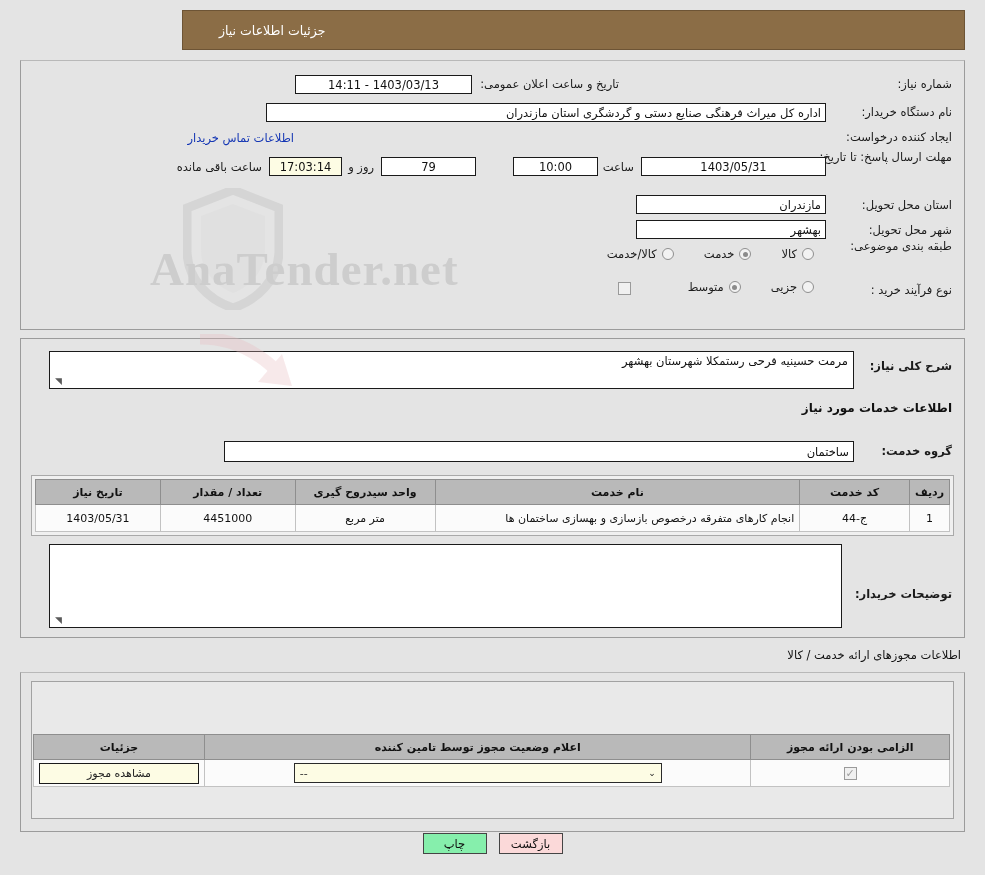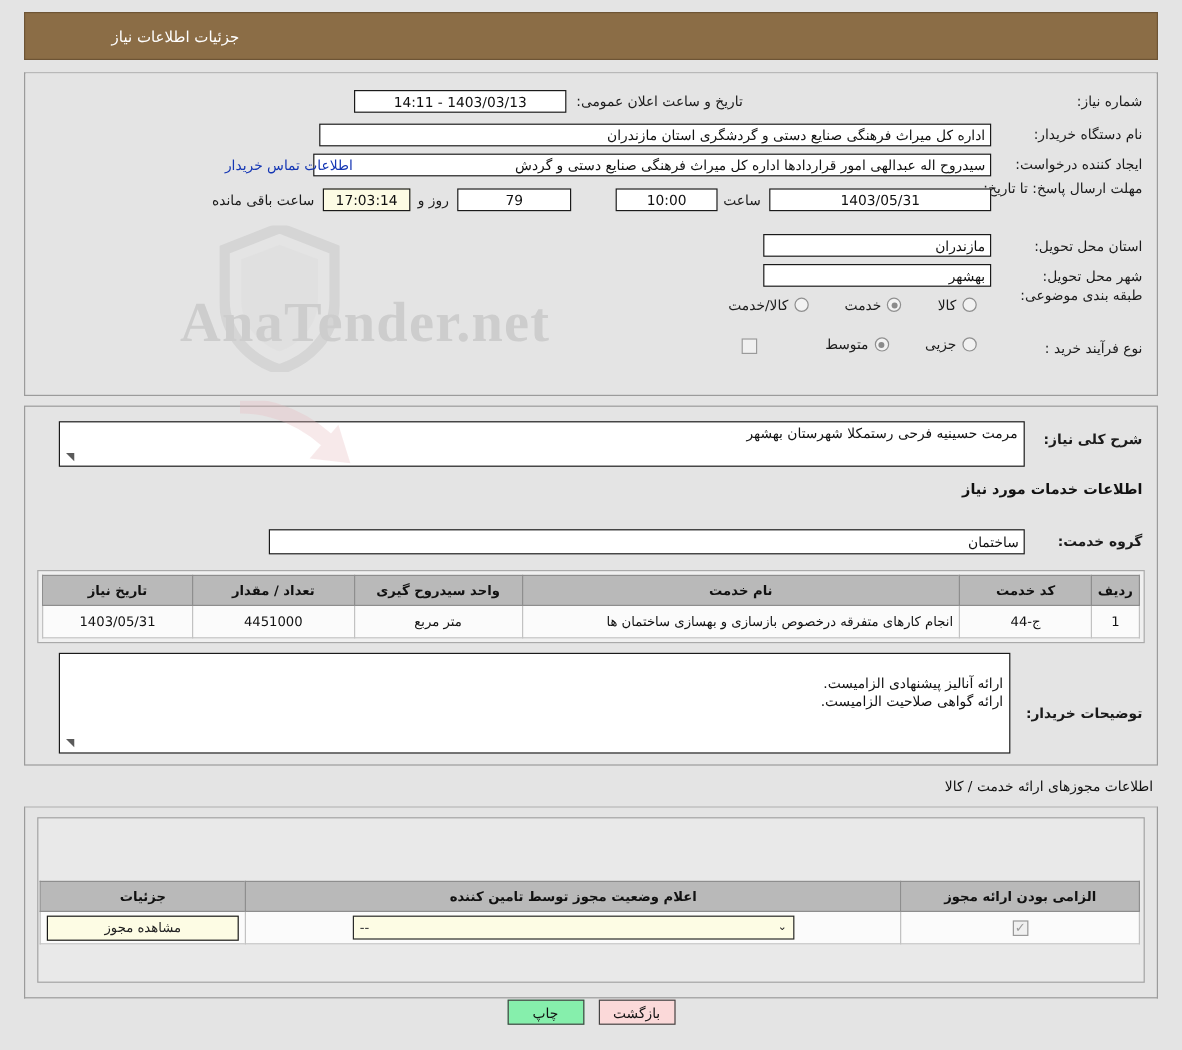--- a/index.html
+++ b/index.html
@@ -24,28 +24,27 @@
     font-family: "Liberation Serif", serif;
   }
   .wm-shield {
     position: absolute; left: 183px; top: 38px; width: 100px; height: 122px;
   }
   .wm-arrow { position: absolute; left: 196px; top: 184px; }
 
   
   .topbar {
     position: absolute; right: 20px; top: 10px;
-    width: 945px; height: 40px;
+    width: 783px; height: 40px;
     background: #8b6d46;
     border: 1px solid #6d5435;
     color: #ffffff;
     font-size: 12px;
     display: flex; align-items: center; justify-content: flex-start;
     padding-right: 0;
-    padding-left: 36px;
   }
   .topbar .ttl { margin-right: auto; padding-left: 36px; font-size: 12.5px; }
 
   
   .panel {
     position: absolute; right: 20px; width: 945px;
     background: #e4e4e4;
     border: 1px solid #9b9b9b;
     border-top: 1px solid #b8b8b8;
   }
@@ -170,21 +169,20 @@
   <div class="box center" style="position:absolute; right:492px; top:14px; width:177px;">1403/03/13 - 14:11</div>
 
   <div class="row" style="right:12px; top:44px;">
     <span class="lbl" style="width:120px;">نام دستگاه خریدار:</span>
   </div>
   <div class="box rt" style="position:absolute; right:138px; top:42px; width:560px; justify-content:flex-start;">اداره کل میراث فرهنگی  صنایع دستی و گردشگری استان مازندران</div>
 
   <div class="row" style="right:12px; top:69px;">
     <span class="lbl" style="width:120px;">ایجاد کننده درخواست:</span>
   </div>
-  <div class="box rt" style="position:absolute; right:138px; top:67px; width:565px;">سیدروح اله عبدالهی امور قراردادها اداره کل میراث فرهنگی  صنایع دستی و گردش</div>
   <a class="link" style="position:absolute; right:670px; top:70px;">اطلاعات تماس خریدار</a>
 
   <div class="row" style="right:12px; top:89px; display:block; width:124px;">
     <span class="lbl" style="display:block; line-height:15px;">مهلت ارسال پاسخ: تا تاریخ:</span>
   </div>
   <div class="box center" style="position:absolute; right:138px; top:96px; width:185px;">1403/05/31</div>
   <span class="lbl" style="position:absolute; right:330px; top:99px;">ساعت</span>
   <div class="box center" style="position:absolute; right:366px; top:96px; width:85px;">10:00</div>
   <div class="box center" style="position:absolute; right:488px; top:96px; width:95px;">79</div>
   <span class="lbl" style="position:absolute; right:590px; top:99px;">روز و</span>
@@ -261,22 +259,20 @@
           <td>متر مربع</td>
           <td>4451000</td>
           <td>1403/05/31</td>
         </tr>
       </tbody>
     </table>
   </div>
 
   <span class="lbl lbl-bold" style="position:absolute; right:12px; top:248px;">توضیحات خریدار:</span>
   <div class="ta" style="position:absolute; right:122px; top:205px; width:793px; height:84px; white-space:pre-line;">
-    <span>ارائه آنالیز پیشنهادی الزامیست.
-ارائه گواهی صلاحیت الزامیست.</span>
     <span class="grip">◥</span>
   </div>
 </div>
 
 <span class="sec-plain" style="position:absolute; right:24px; top:648px;">اطلاعات مجوزهای ارائه خدمت / کالا</span>
 
 <div class="panel" id="panel-permits">
   <div class="permit-inner">
     <table class="grid" style="position:absolute; right:3px; top:52px; width:917px;">
       <thead>

